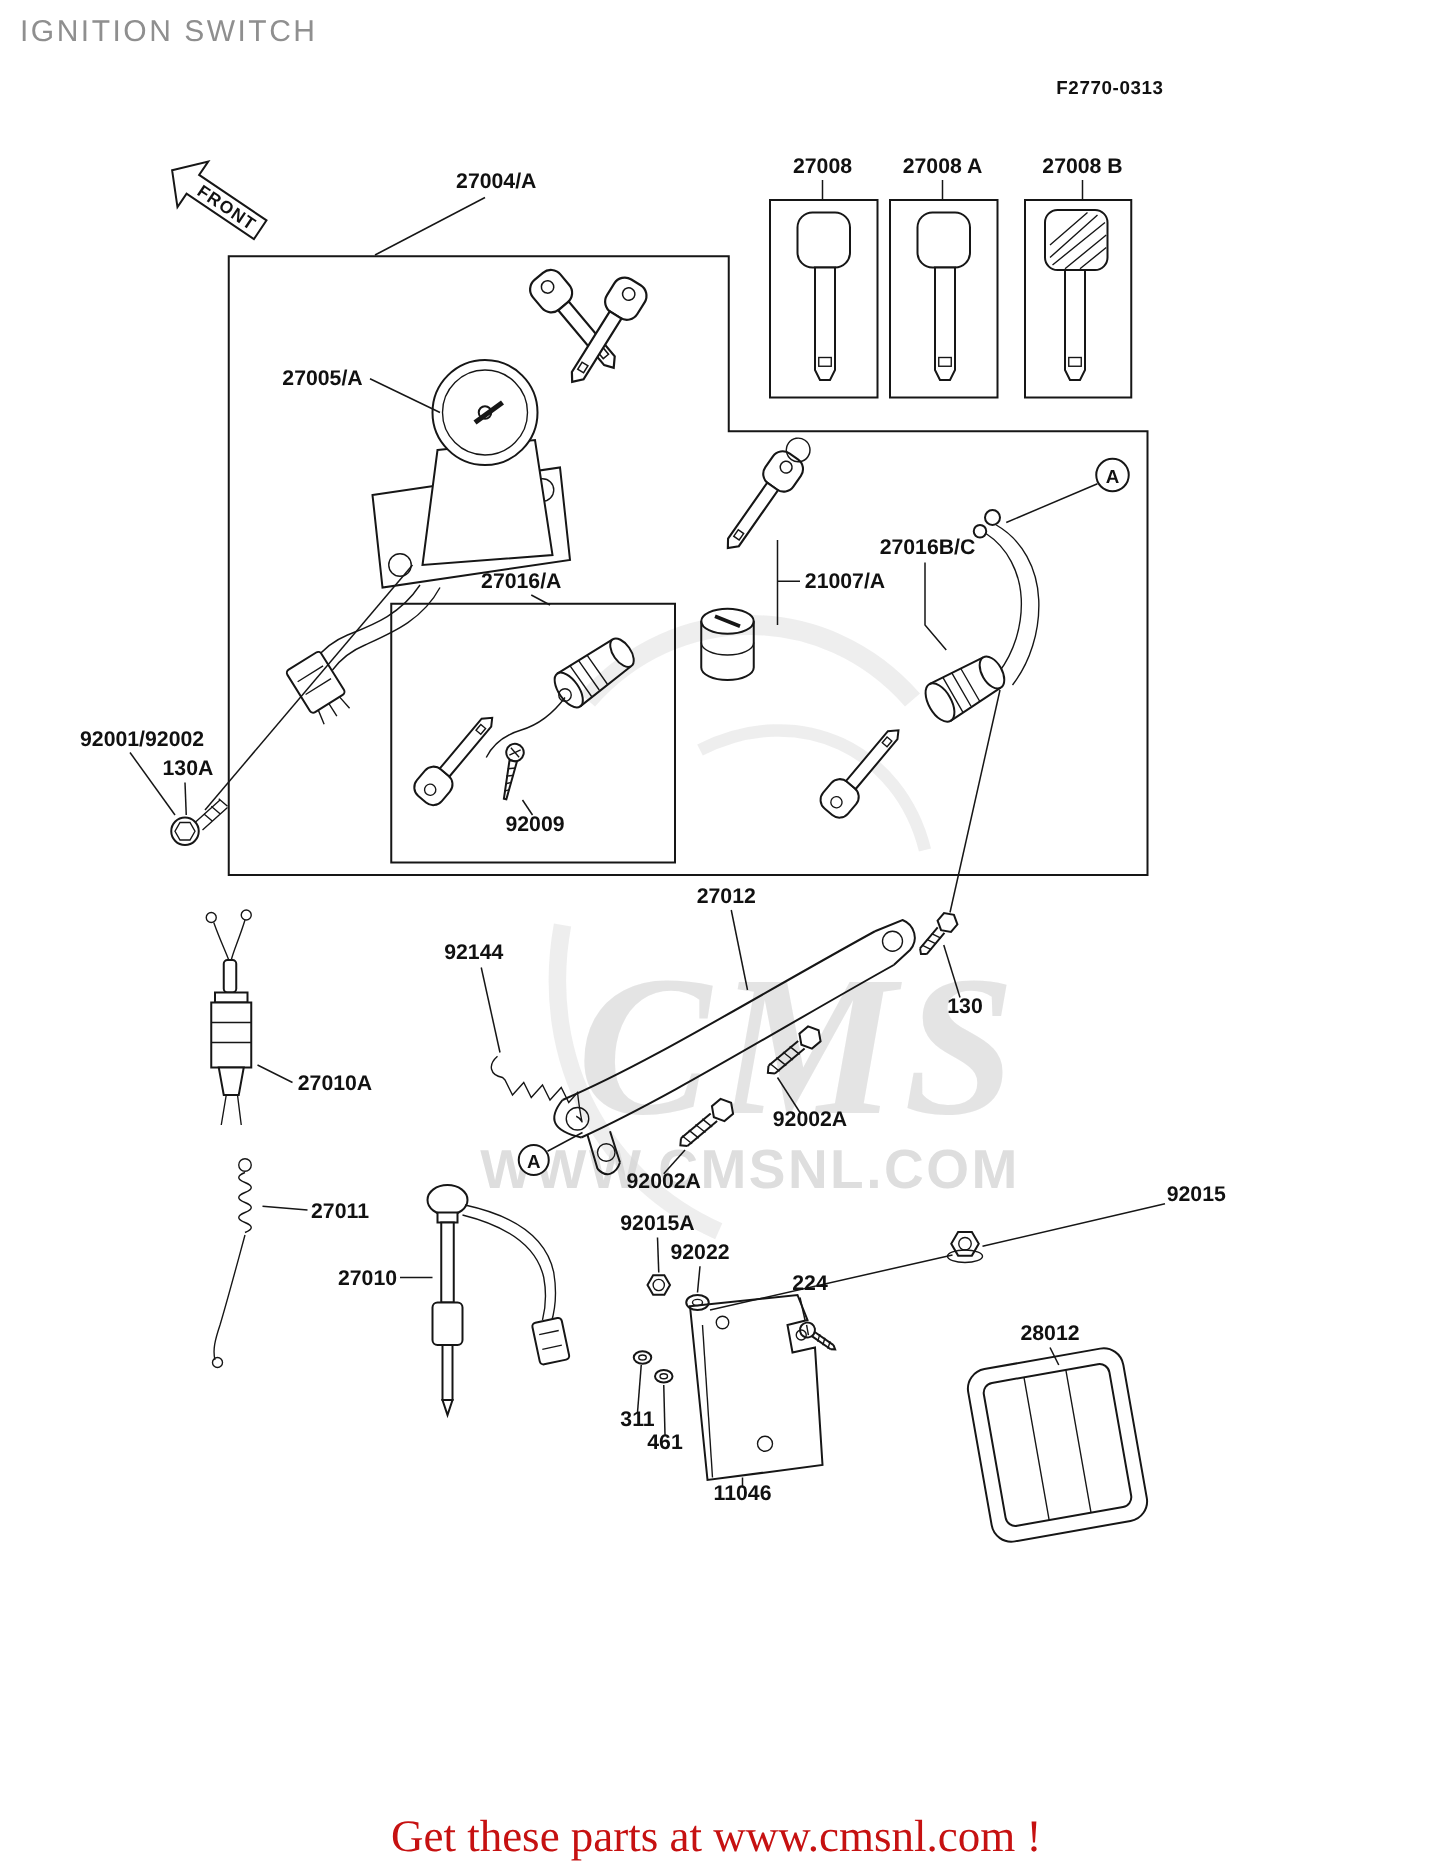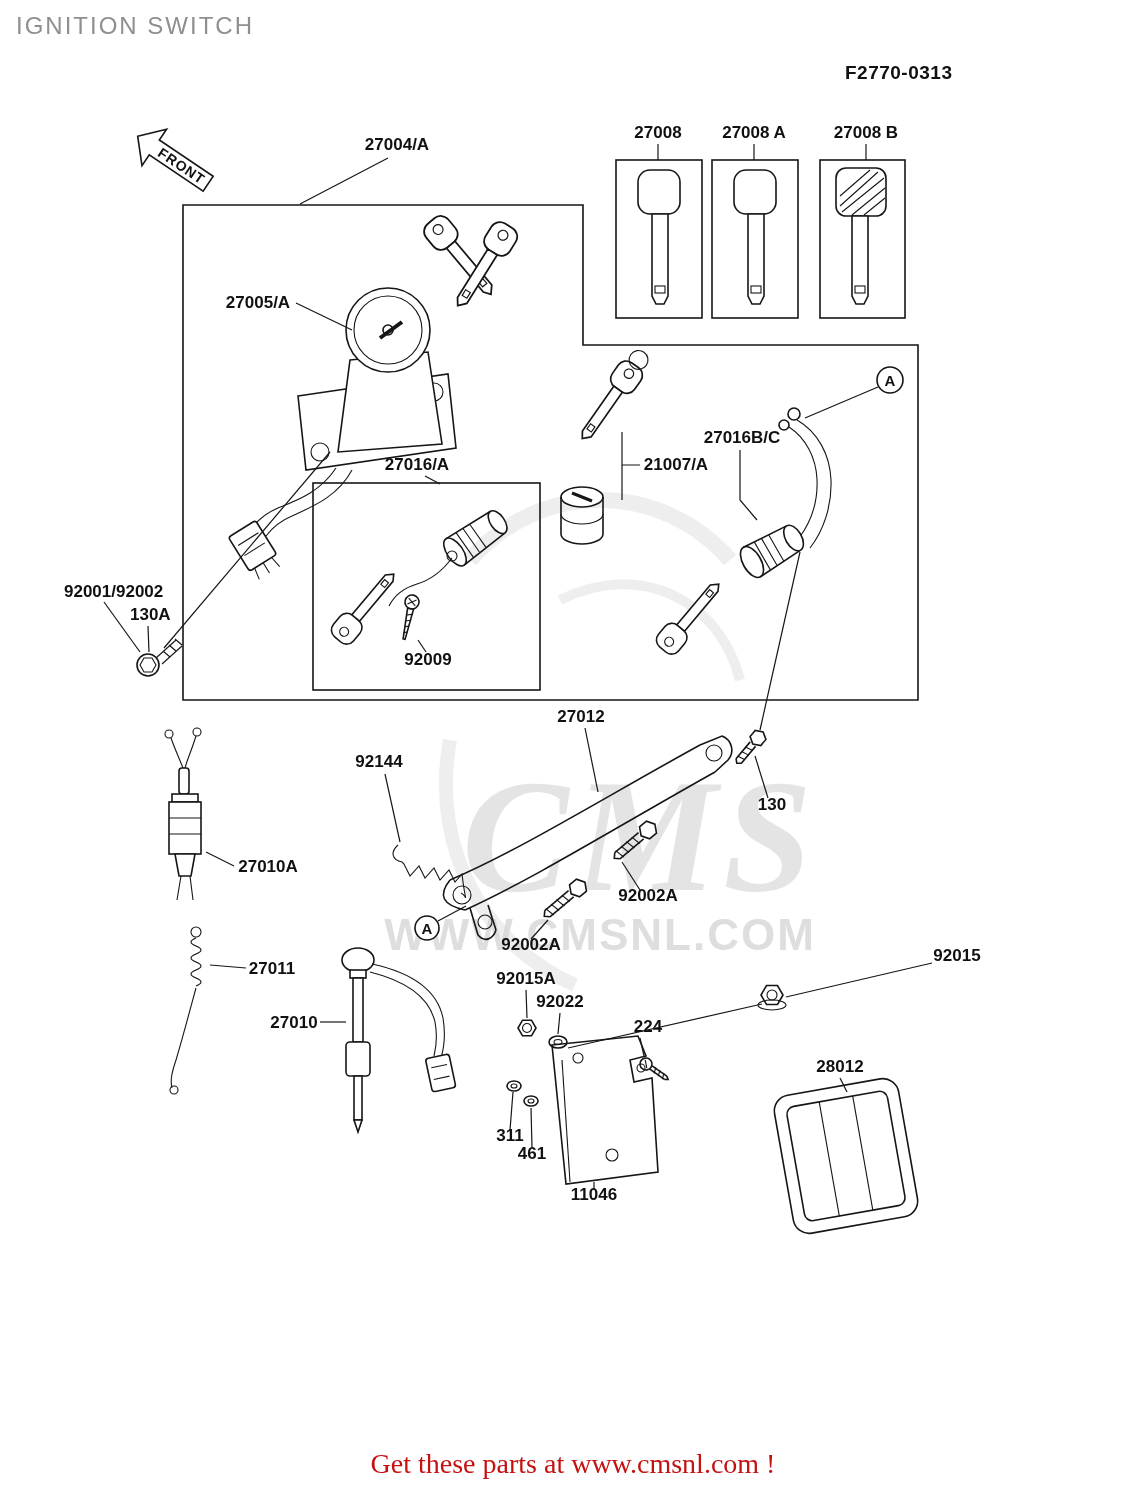--- a/index.html
+++ b/index.html
@@ -1,23 +1,23 @@
 <!DOCTYPE html>
 <html><head>
 <meta charset="utf-8">
 <style>
   html,body{margin:0;padding:0;background:#fff;}
   body{width:1146px;height:1500px;position:relative;overflow:hidden;
        font-family:"Liberation Sans",sans-serif;}
   .page-title{position:absolute;top:12px;left:16px;font-size:24px;color:#8f8f8f;
       letter-spacing:2px;font-weight:400;}
-  .figure-code{position:absolute;top:62px;left:845px;font-size:19px;font-weight:bold;
+  .figure-code{position:absolute;top:62px;left:845px;font-size:15px;font-weight:bold;
       color:#111;letter-spacing:0.5px;}
   .footer-bar{position:absolute;top:1448px;left:0;width:100%;text-align:center;}
-  .footer-text{font-family:"Liberation Serif",serif;font-size:28px;color:#c61111;}
+  .footer-text{font-family:"Liberation Serif",serif;font-size:36px;color:#c61111;}
   svg{position:absolute;top:0;left:0;}
   .outline{fill:none;stroke:#161616;stroke-width:1.6;}
   .part{fill:#ffffff;stroke:#161616;stroke-width:1.6;}
   .thin{fill:none;stroke:#161616;stroke-width:1.1;}
   .ld{stroke:#161616;stroke-width:1.2;fill:none;}
   .part-label{font:bold 17px "Liberation Sans",sans-serif;fill:#111;}
   .callout-label{font:bold 15px "Liberation Sans",sans-serif;fill:#111;}
   .front-text{font:bold 14px "Liberation Sans",sans-serif;fill:#111;letter-spacing:1px;}
   .wm-big{font:italic bold 160px "Liberation Serif",serif;fill:#dadada;opacity:.7;letter-spacing:6px;}
   .wm-small{font:bold 44px "Liberation Sans",sans-serif;fill:#d6d6d6;opacity:.8;letter-spacing:2px;}

